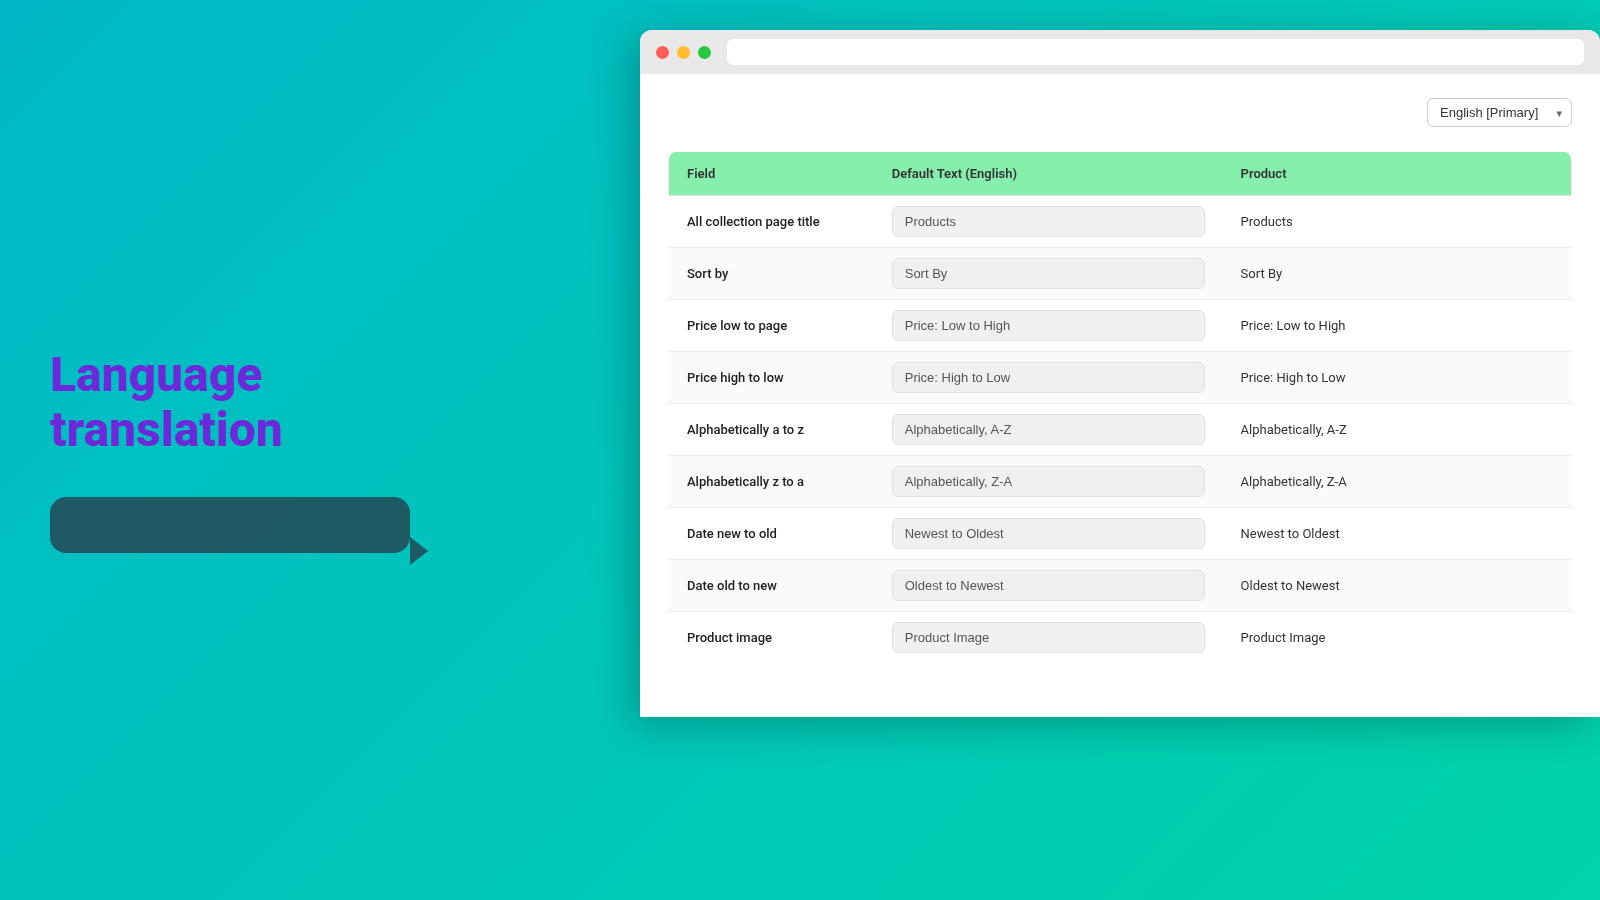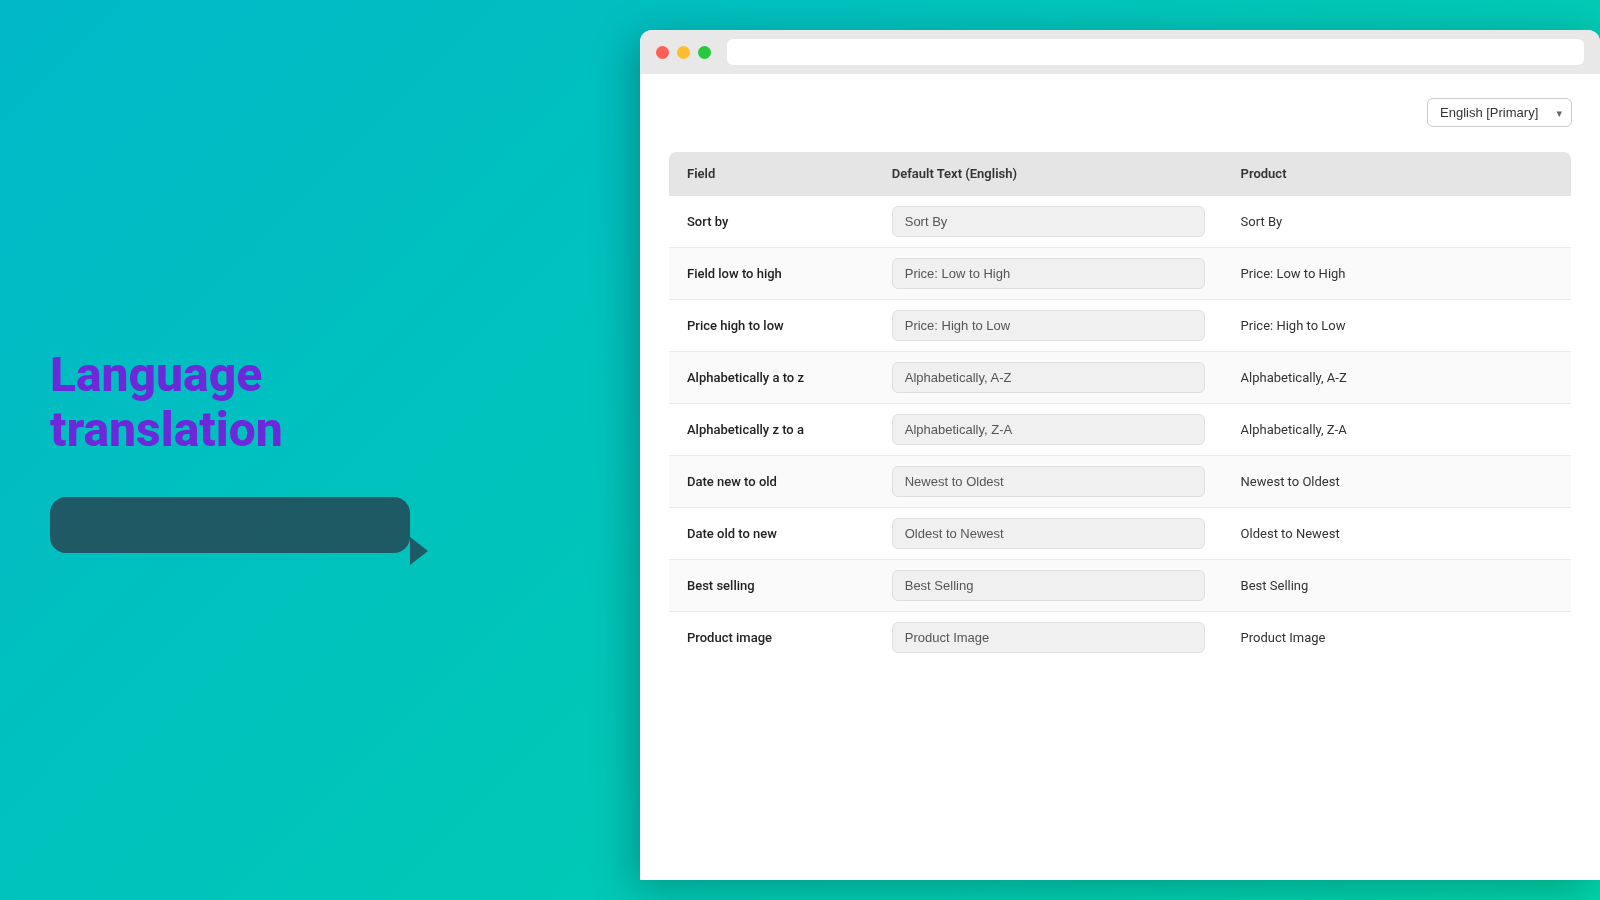--- a/index.html
+++ b/index.html
@@ -54,21 +54,21 @@
       border-bottom: 14px solid transparent;
       border-left: 18px solid rgba(40, 55, 70, 0.75);
     }
 
     
     .browser-window {
       position: absolute;
       right: 0;
       top: 30px;
       width: 960px;
-      height: 850px;
+      height: 687px;
       background: #f5f5f5;
       border-radius: 12px 12px 0 0;
       box-shadow: -8px 8px 40px rgba(0,0,0,0.25);
       overflow: hidden;
       display: flex;
       flex-direction: column;
     }
 
     .browser-titlebar {
       background: #e8e8e8;
@@ -147,21 +147,21 @@
     
     .translation-table {
       width: 100%;
       border-collapse: collapse;
       border: 1px solid #e0e0e0;
       border-radius: 8px;
       overflow: hidden;
     }
 
     .translation-table thead tr {
-      background: #e5e5e5;
+      background: #86efac;
     }
 
     .translation-table th {
       padding: 14px 18px;
       font-size: 13px;
       font-weight: 600;
       color: #333;
       text-align: left;
       border-bottom: 1px solid #e0e0e0;
     }
@@ -246,27 +246,32 @@
 
     <table class="translation-table">
       <thead>
         <tr>
           <th>Field</th>
           <th>Default Text (English)</th>
           <th>Product</th>
         </tr>
       </thead>
       <tbody id="table-body">
+      <tr>
+      <td><span class="field-name">All collection page title</span></td>
+      <td><input class="default-input" type="text" value="Products" readonly="" style=""></td>
+      <td><span class="english-value">Products</span></td>
+    </tr>
           <tr>
       <td><span class="field-name">Sort by</span></td>
       <td><input class="default-input" type="text" value="Sort By" readonly="" style=""></td>
       <td><span class="english-value">Sort By</span></td>
     </tr>
           <tr>
-      <td><span class="field-name">Field low to high</span></td>
+      <td><span class="field-name">Price low to page</span></td>
       <td><input class="default-input" type="text" value="Price: Low to High" readonly="" style=""></td>
       <td><span class="english-value">Price: Low to High</span></td>
     </tr>
           <tr>
       <td><span class="field-name">Price high to low</span></td>
       <td><input class="default-input" type="text" value="Price: High to Low" readonly="" style=""></td>
       <td><span class="english-value">Price: High to Low</span></td>
     </tr>
           <tr>
       <td><span class="field-name">Alphabetically a to z</span></td>
@@ -280,25 +285,20 @@
     </tr>
           <tr>
       <td><span class="field-name">Date new to old</span></td>
       <td><input class="default-input" type="text" value="Newest to Oldest" readonly="" style=""></td>
       <td><span class="english-value">Newest to Oldest</span></td>
     </tr>
           <tr>
       <td><span class="field-name">Date old to new</span></td>
       <td><input class="default-input" type="text" value="Oldest to Newest" readonly="" style=""></td>
       <td><span class="english-value">Oldest to Newest</span></td>
-    </tr>
-          <tr>
-      <td><span class="field-name">Best selling</span></td>
-      <td><input class="default-input" type="text" value="Best Selling" readonly="" style=""></td>
-      <td><span class="english-value">Best Selling</span></td>
     </tr>
           <tr>
       <td><span class="field-name">Product image</span></td>
       <td><input class="default-input" type="text" value="Product Image" readonly="" style=""></td>
       <td><span class="english-value">Product Image</span></td>
     </tr>
         </tbody>
     </table>
   </div>
 </div>

